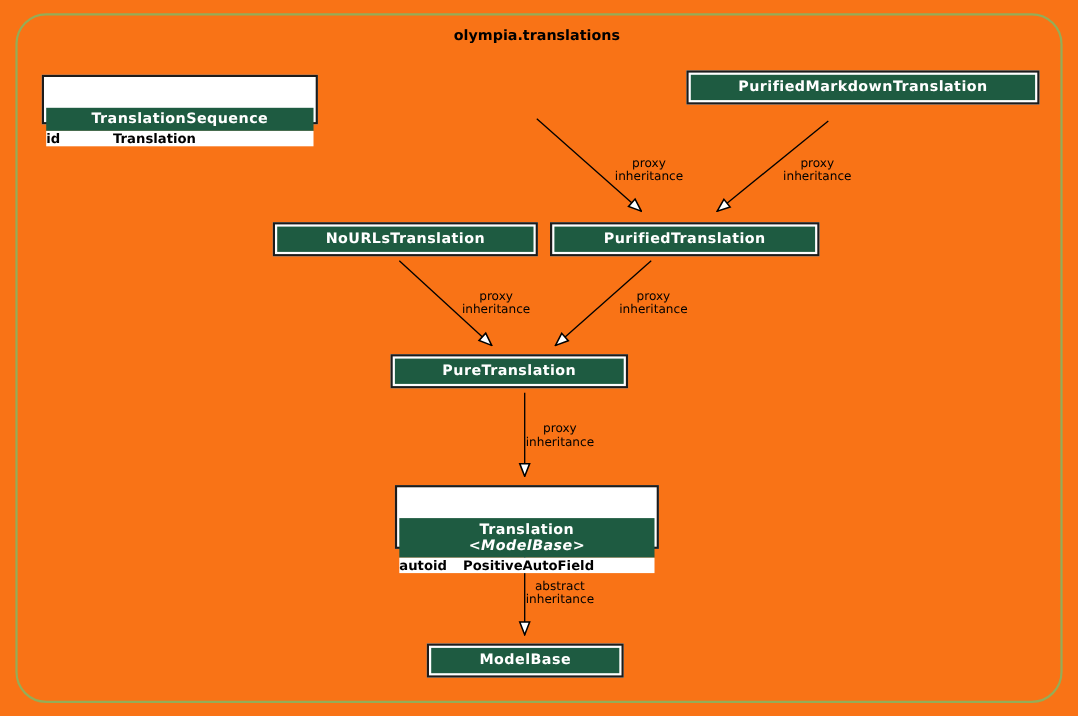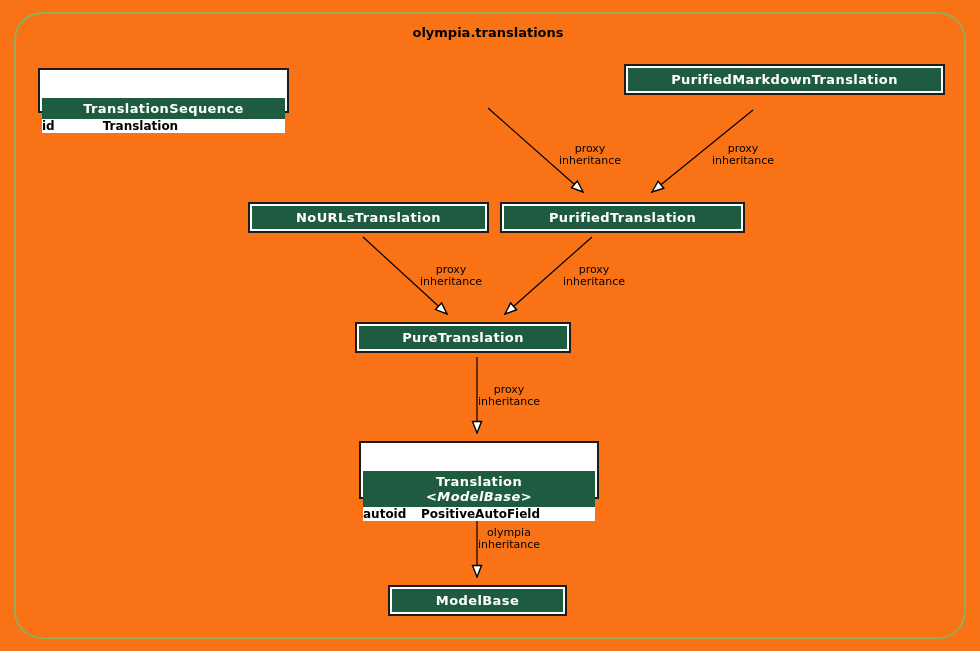--- a/index.html
+++ b/index.html
@@ -162,17 +162,17 @@
   </div>
   <div class="edge-label" style="left:594px; top:264px;">
     <div>proxy</div>
     <div>inheritance</div>
   </div>
   <div class="edge-label" style="left:509px; top:384px;">
     <div>proxy</div>
     <div>inheritance</div>
   </div>
   <div class="edge-label" style="left:509px; top:527px;">
-    <div>olympia</div>
+    <div>abstract</div>
     <div>inheritance</div>
   </div>
 
 </div>
 
 </body></html>

